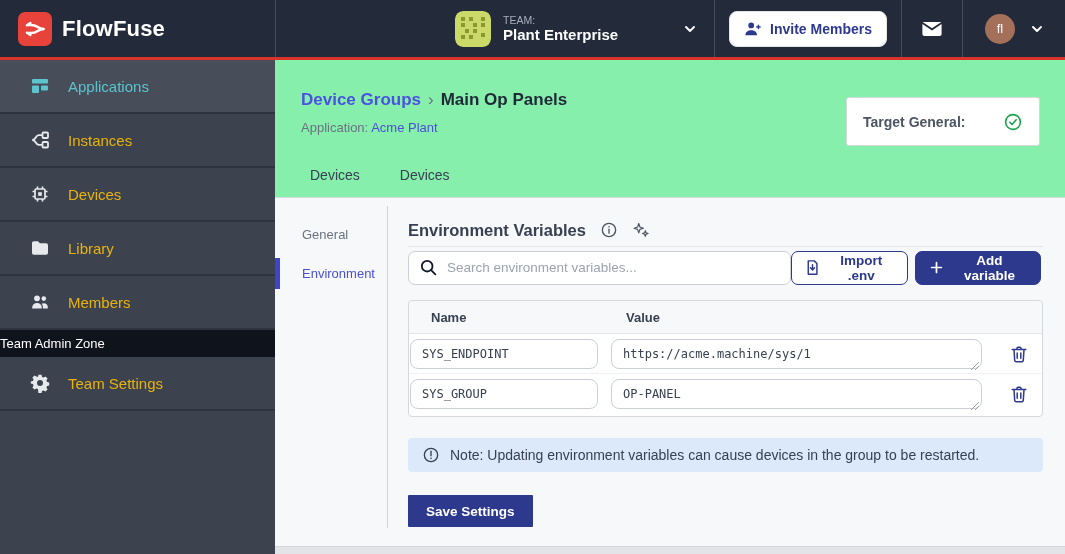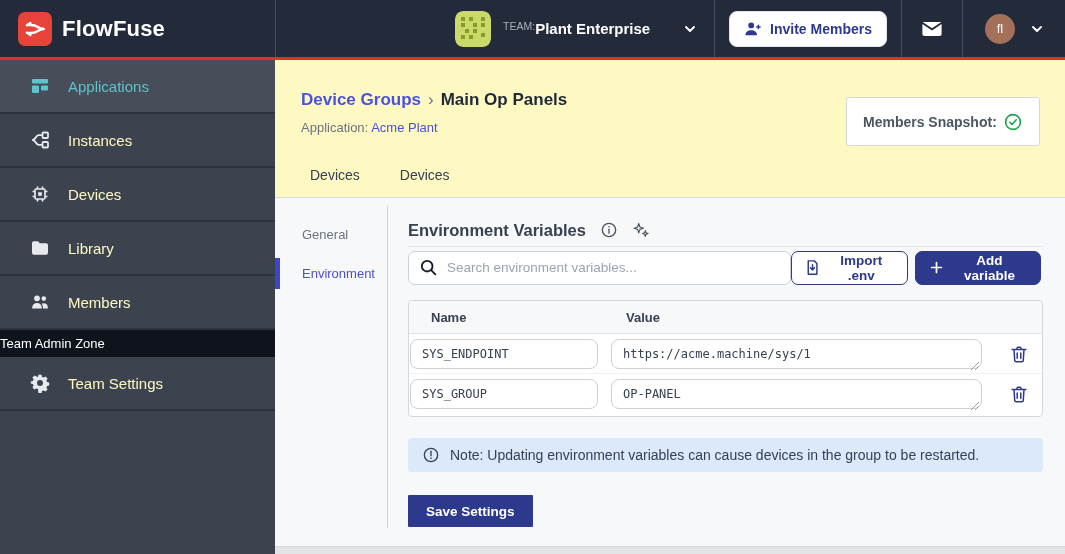--- a/index.html
+++ b/index.html
@@ -9,45 +9,45 @@
 
   
   .header { position:absolute; top:0; left:0; right:0; height:60px; background:#232A39;
             border-bottom:3px solid #D9342C; display:flex; align-items:stretch; }
   .brand { display:flex; align-items:center; gap:10px; padding-left:18px; width:275px; }
   .logo-mark { width:34px; height:34px; border-radius:7px; background:#E8433A; display:flex; align-items:center; justify-content:center; }
   .brand-name { color:#fff; font-size:22px; font-weight:700; letter-spacing:.2px; }
   .hdr-div { width:1px; background:#454D5D; }
   .team-sel { display:flex; align-items:center; gap:12px; padding:0 16px; width:275px; cursor:pointer; margin-left:auto; }
   .team-avatar { width:36px; height:36px; border-radius:8px; flex:0 0 auto; }
-  .team-text { display:flex; flex-direction:row; line-height:1.15; flex:1; }
+  .team-text { display:flex; flex-direction:column; line-height:1.15; flex:1; }
   .team-label { color:#A7AEBB; font-size:10.5px; }
   .team-name { color:#fff; font-size:15px; font-weight:600; }
   .chev { color:#fff; display:flex; align-items:center; }
   .invite-wrap { display:flex; align-items:center; padding:0 14px; }
   .invite-btn { display:flex; align-items:center; gap:8px; background:#fff; color:#2C398C;
                 font-weight:700; font-size:14px; border:1px solid #e2e4ea; border-radius:8px;
                 height:36px; padding:0 14px; cursor:pointer; }
   .mail-wrap { display:flex; align-items:center; justify-content:center; width:60px; cursor:pointer; }
   .user-wrap { display:flex; align-items:center; gap:14px; padding:0 20px 0 22px; cursor:pointer; }
   .user-avatar { width:30px; height:30px; border-radius:50%; background:#A5705A; color:#fff;
                  font-size:13px; display:flex; align-items:center; justify-content:center; }
 
   
   .sidebar { position:absolute; top:60px; left:0; width:275px; bottom:0; background:#3C434F; }
   .side-item { height:54px; display:flex; align-items:center; gap:18px; padding-left:30px;
-               border-bottom:2px solid #2D3440; color:#fef9c3; font-size:15px; cursor:pointer; }
+               border-bottom:2px solid #2D3440; color:#eab308; font-size:15px; cursor:pointer; }
   .side-item .sicon { width:20px; height:20px; display:flex; color:#E7E9ED; }
   .side-item.active { background:#474E5A; color:#5BC4CC; }
   .side-item.active .sicon { color:#5BC4CC; }
   .admin-band { height:27px; background:#0E131C; color:#fff; font-size:13px; display:flex;
                 align-items:center; }
 
   
-  .main { position:absolute; top:60px; left:275px; right:0; bottom:0; background:#fef9c3; }
+  .main { position:absolute; top:60px; left:275px; right:0; bottom:0; background:#86efac; }
   .crumbs { position:absolute; top:30px; left:26px; font-size:17px; font-weight:700; color:#1F2937; }
   .crumb-link { color:#4A52DF; cursor:pointer; }
   .crumb-sep { color:#6B7280; font-weight:400; padding:0 7px; }
   .app-line { position:absolute; top:60px; left:26px; font-size:13px; color:#6B7280; }
   .app-link { color:#4B50DB; cursor:pointer; }
   .snap-box { position:absolute; top:37px; right:25px; width:194px; height:49px; background:#fff;
               border:1px solid #D5D8DD; border-radius:3px; display:flex; align-items:center;
               justify-content:space-between; padding:0 16px; }
   .snap-label { font-size:14px; font-weight:600; color:#4B5563; }
   .tabs { position:absolute; top:107px; left:35px; display:flex; gap:40px; font-size:14px; color:#374151; }
@@ -255,21 +255,21 @@
 
   <div class="main">
     <div class="crumbs">
       <span class="crumb-link">Device Groups</span><span class="crumb-sep">›</span><span>Main Op Panels</span>
     </div>
     <div class="app-line">
       <span>Application:</span>
       <span class="app-link">Acme Plant</span>
     </div>
     <div class="snap-box">
-      <span class="snap-label">Members Snapshot:</span>
+      <span class="snap-label">Target General:</span>
       <span style="color:#16A34A;display:flex;">
         <svg width="20" height="20" viewBox="0 0 20 20" fill="none" stroke="currentColor" stroke-width="1.6" stroke-linecap="round" stroke-linejoin="round">
           <circle cx="10" cy="10" r="7.4"></circle>
             <path d="M6.8 10.3l2.2 2.2 4.2-4.7"></path>
         </svg>
       </span>
     </div>
     <div class="tabs">
       <span class="tab">Devices</span>
       <span class="tab">Devices</span>

